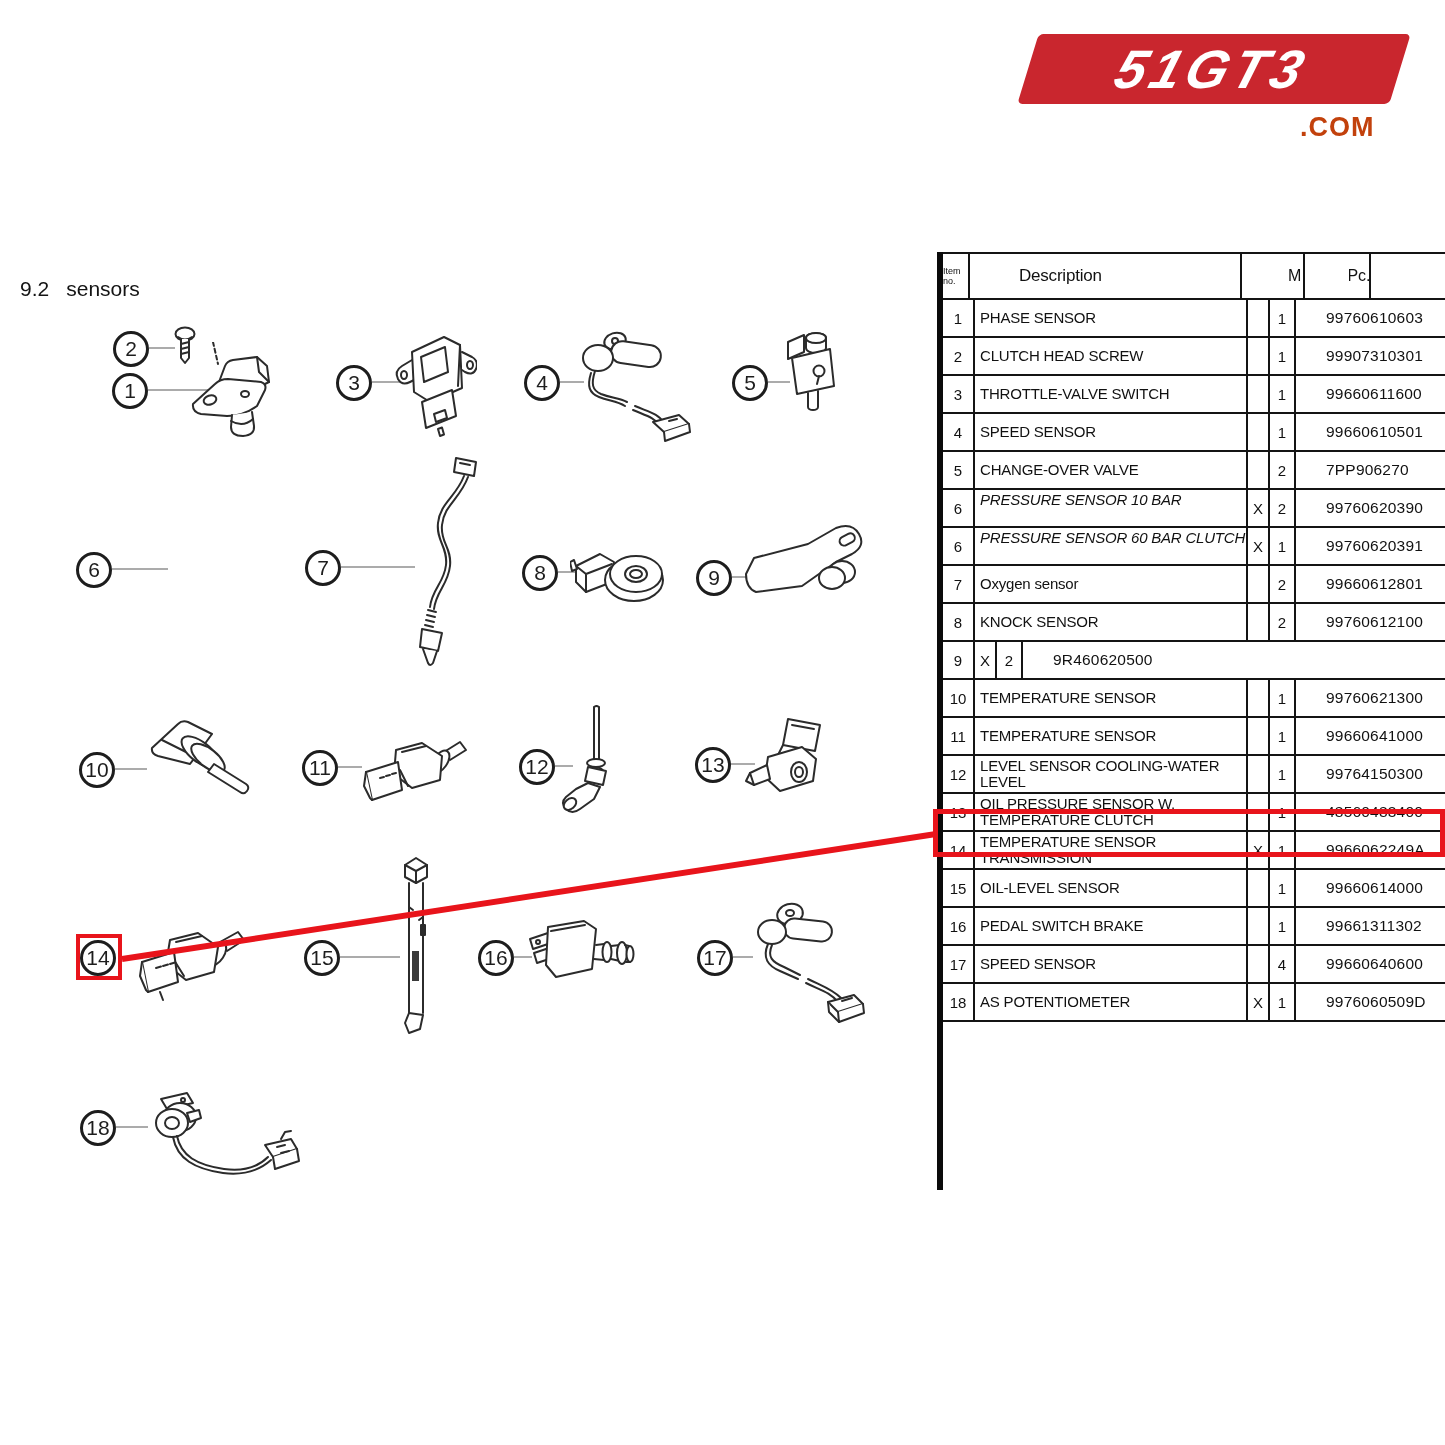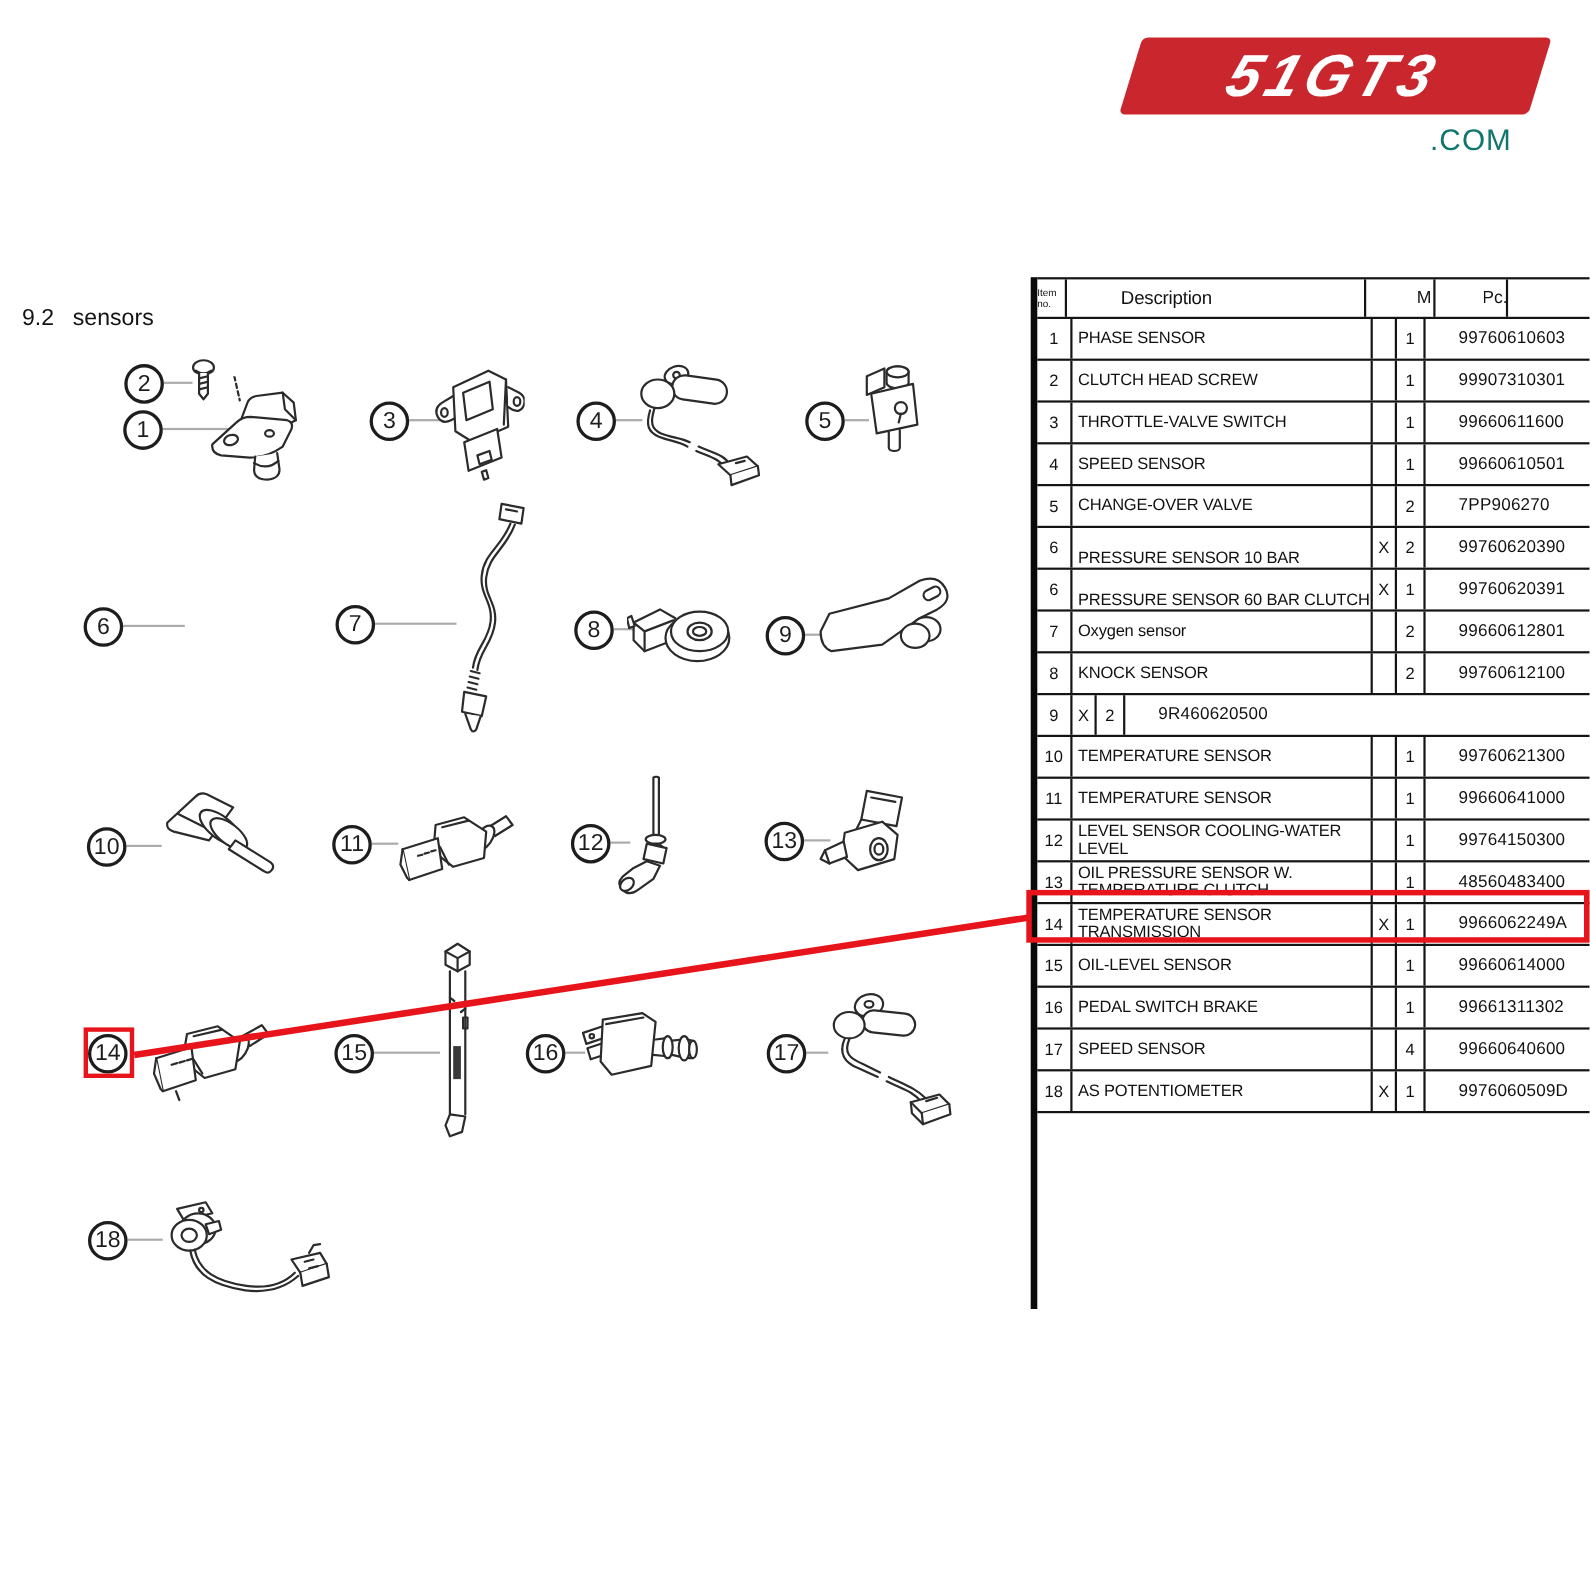--- a/index.html
+++ b/index.html
@@ -16,21 +16,21 @@
     position:absolute; left:0; top:0; width:372px; height:70px;
     background:#c9262e; transform:skewX(-17deg); border-radius:5px;
     display:flex; align-items:center; justify-content:center;
   }
   .logo-text {
     color:#ffffff; font-weight:bold; font-style:italic;
     font-size:54px; letter-spacing:5px; transform:translateX(-2px);
   }
   .logo-com {
     position:absolute; left:1300px; top:112px; font-size:27px;
-    font-weight:normal; color:#0f766e; letter-spacing:1px;text-align:right;
+    font-weight:bold; color:#c2410c; letter-spacing:1px;text-align:right;
   }
 
   
   .sec-title { position:absolute; left:20px; top:277px; font-size:21px; color:#141414; }
   .sec-title .num { margin-right:17px; }
 
   
   .callout {
     position:absolute; width:36px; height:36px; border:3px solid #1d1d1d;
     border-radius:50%; background:#fff; display:flex; align-items:center;
@@ -39,31 +39,31 @@
   .leader { position:absolute; height:2px; background:#ababab; z-index:5; }
   .art { position:absolute; z-index:7; }
   .art .lw { fill:#ffffff; stroke:#2b2b2b; stroke-width:2; stroke-linejoin:round; stroke-linecap:round; }
   .art .ln { fill:none; stroke:#2b2b2b; stroke-width:2; stroke-linejoin:round; stroke-linecap:round; }
   .art .dash { stroke-dasharray:4 3; }
 
   
   .tbl-thickbar { position:absolute; left:937px; top:252px; width:6px; height:938px; background:#0a0a0a; z-index:21; }
   .tbl { position:absolute; left:943px; top:252px; width:502px; border-top:2px solid #141414; z-index:20; background:transparent; }
   .trow { display:flex; height:38px; border-bottom:2px solid #141414; }
-  .trow.thead { height:36px;gap:44px; }
+  .trow.thead { height:46px;gap:44px; }
   .cell { border-right:2px solid #141414; display:flex; align-items:center; overflow:hidden; }
   .c-item { width:32px; justify-content:center; font-size:15px; }
   .c-desc { width:273px; padding-left:5px; font-size:15px; line-height:16px; white-space:pre-line; letter-spacing:-0.2px; }
   .c-m   { width:22px; justify-content:center; font-size:15px; }
   .c-pc  { width:26px; justify-content:center; font-size:15px; }
   .c-mat { flex:1; border-right:none; padding-left:7px; font-size:15.5px; letter-spacing:0.2px;margin-left:23px; }
   .thead .c-item { font-size:9px; }
   .thead .c-desc, .thead .c-mat { font-size:17px; }
   .thead .c-m, .thead .c-pc { font-size:16px; }
-  .trow.top-desc .c-desc { align-items:flex-start; padding-top:20px; }
+  .trow.top-desc .c-desc { align-items:flex-start; padding-top:2px;font-style:italic; }
 
   
   .red-overlay { position:absolute; left:0; top:0; width:1445px; height:1445px; z-index:40; pointer-events:none; }
   .hl-box-callout {
     position:absolute; left:76px; top:934px; width:46px; height:46px;
     border:4px solid #e8141b; z-index:41; pointer-events:none;
   }
   .hl-box-row {
     position:absolute; left:933px; top:809px; width:512px; height:48px;
     border:5px solid #e8141b; z-index:41; pointer-events:none;

